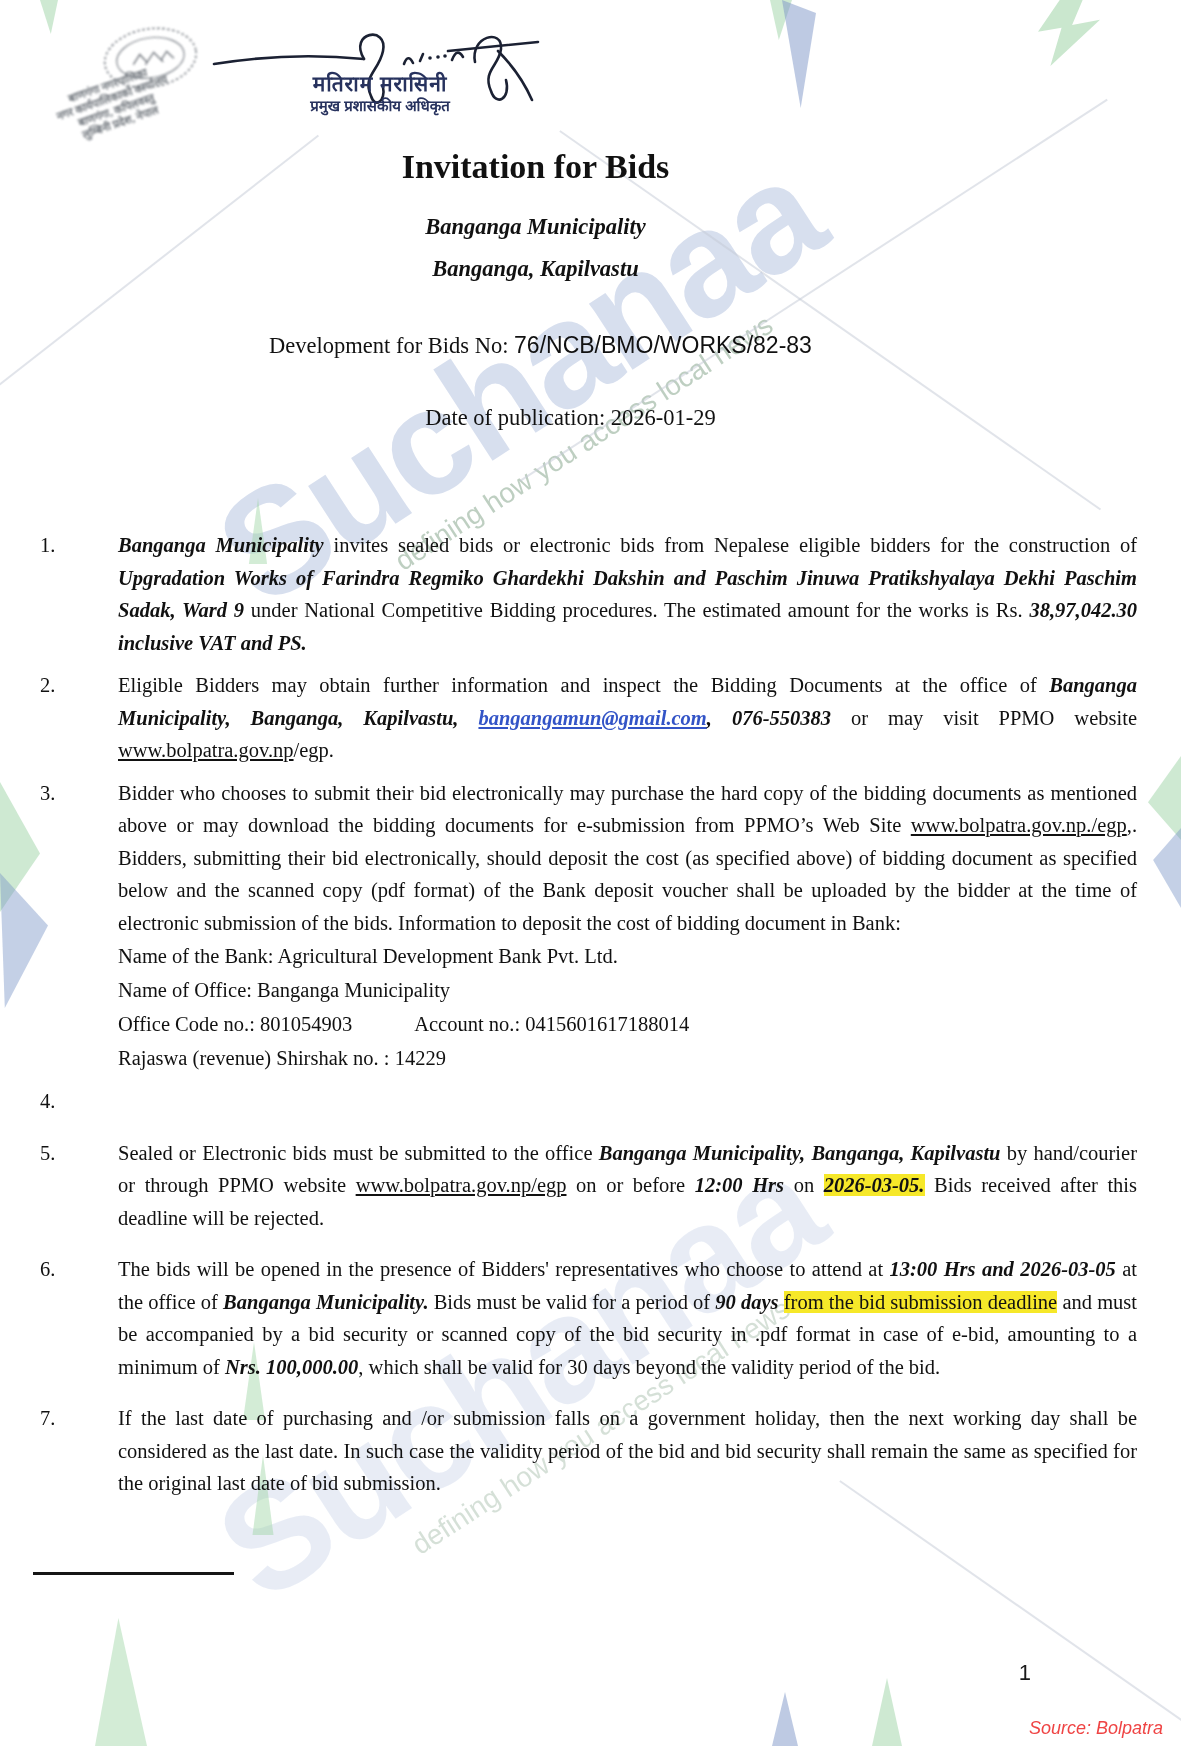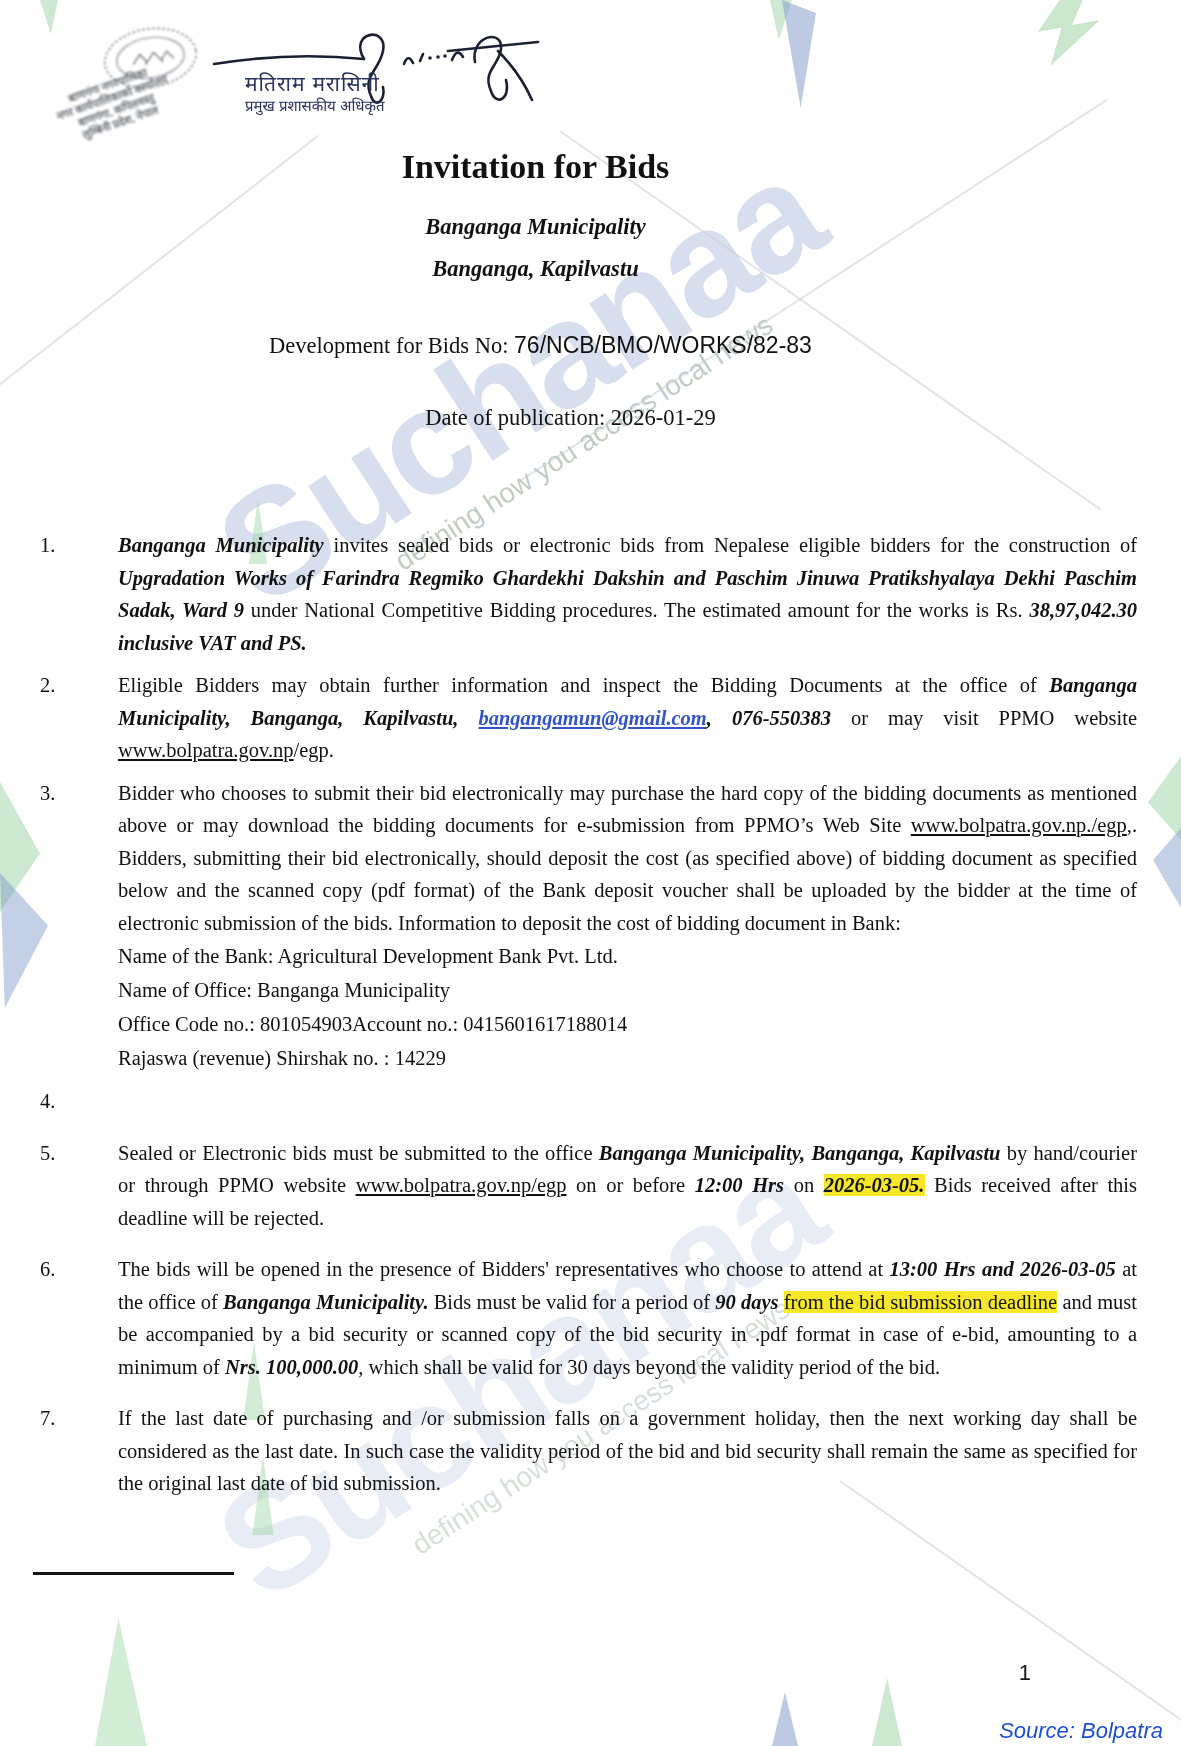--- a/index.html
+++ b/index.html
@@ -32,23 +32,23 @@
   .hairline{position:absolute;height:1.5px;background:rgba(195,202,214,.5);transform-origin:0 50%;}
   
   .seal{
     position:absolute;left:36px;top:30px;width:180px;height:105px;z-index:2;
     transform:rotate(-9deg);filter:blur(1.1px);opacity:.82;color:#4d545c;
   }
   .seal-lines{position:absolute;left:0px;top:46px;width:150px;transform:rotate(-10deg);
     font-size:11px;line-height:13px;font-weight:bold;text-align:center;}
   .signature{position:absolute;left:212px;top:20px;width:330px;height:110px;z-index:2;}
   .sig-stamp{
-    position:absolute;left:245px;top:72px;width:270px;z-index:2;
+    position:absolute;left:245px;top:72px;width:270px;z-index:2;text-align:center;
     color:var(--stamp_navy,#27325e);filter:blur(.7px);
-    font-family:"Liberation Sans",sans-serif;font-weight:normal;
+    font-family:"Liberation Sans",sans-serif;font-weight:bold;
   }
   .sig-stamp .l1{font-size:21px;line-height:24px;letter-spacing:1px;}
   .sig-stamp .l2{font-size:15px;line-height:19px;}
   
   .doc{position:relative;z-index:1;}
   .title{margin:0;padding-top:148px;text-align:center;font-size:34px;font-weight:bold;
     transform:translateX(-55px);}
   .org{text-align:center;font-size:22.5px;font-weight:bold;font-style:italic;
     transform:translateX(-55px);}
   .org1{margin-top:28px;}
@@ -62,29 +62,29 @@
   .num{box-sizing:border-box;width:118px;padding-left:40px;flex:none;
     font-size:20.5px;line-height:32.5px;}
   .body{flex:1;margin-right:44px;text-align:justify;font-size:20.5px;line-height:32.5px;}
   .subline{line-height:34px;}
   .s-i{font-style:italic;}
   .s-bi{font-weight:bold;font-style:italic;}
   .s-u{text-decoration:underline;}
   .s-link{color:var(--link,#3354c7);text-decoration:underline;}
   .s-hl{background:var(--highlight,#f6e829);}
   .s-sup{vertical-align:super;font-size:.65em;line-height:0;}
-  .s-gap{}
+  .s-gap{margin-left:62px;}
   
   .fn-rule{position:absolute;left:33px;top:1572px;width:201px;height:3px;background:#151515;z-index:1;}
   .fn-text{position:absolute;left:33px;top:1590px;width:900px;z-index:1;
     font-size:20.5px;font-style:italic;}
   .pagenum{position:absolute;right:150px;top:1660px;z-index:1;
     font-family:"Liberation Sans",sans-serif;font-size:22px;color:#1a1a1a;}
   .source{position:absolute;right:18px;top:1718px;z-index:1;
-    font-family:"Liberation Sans",sans-serif;font-style:italic;font-size:22px;color:#1d4ed8;}
+    font-family:"Liberation Sans",sans-serif;font-style:italic;font-size:18px;color:#ef4444;}
 </style>
 </head>
 <body>
 
 <div class="page">
 
   <div class="wm-layer">
     <div class="wm-text wm-main1">Suchanaa</div>
     <div class="wm-text wm-tag1">defining how you access local news</div>
     <div class="wm-text wm-main2">Suchanaa</div>

